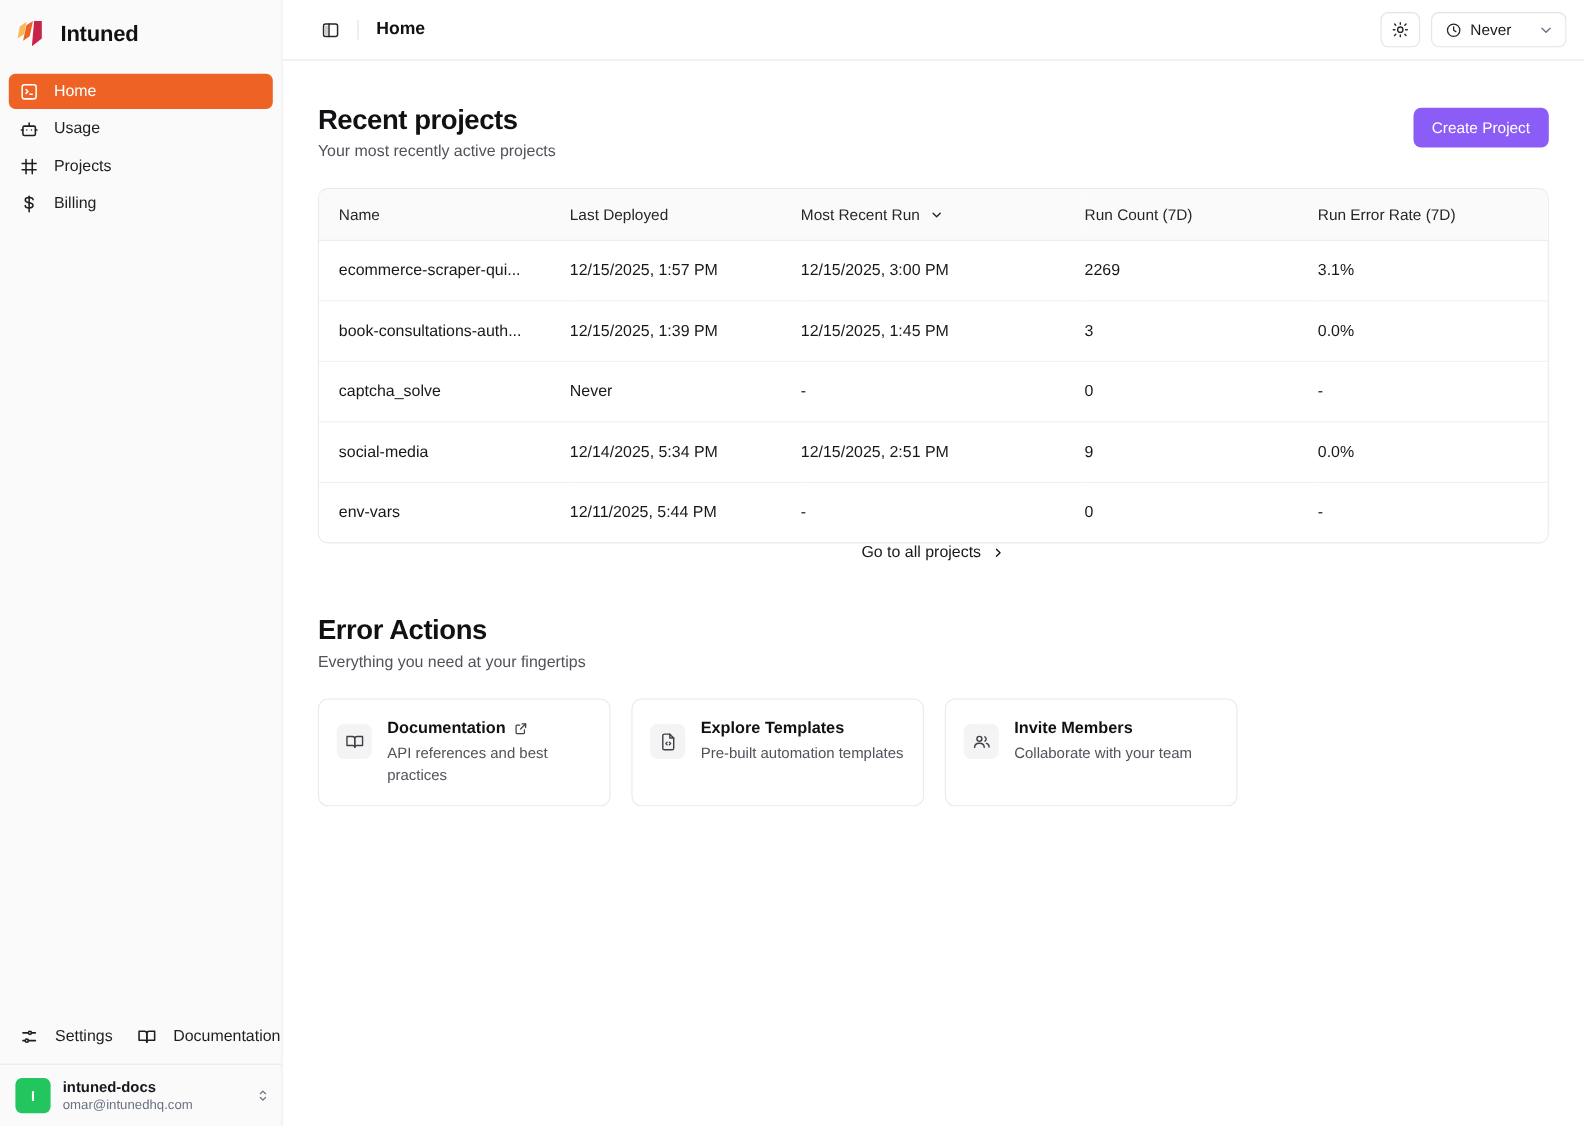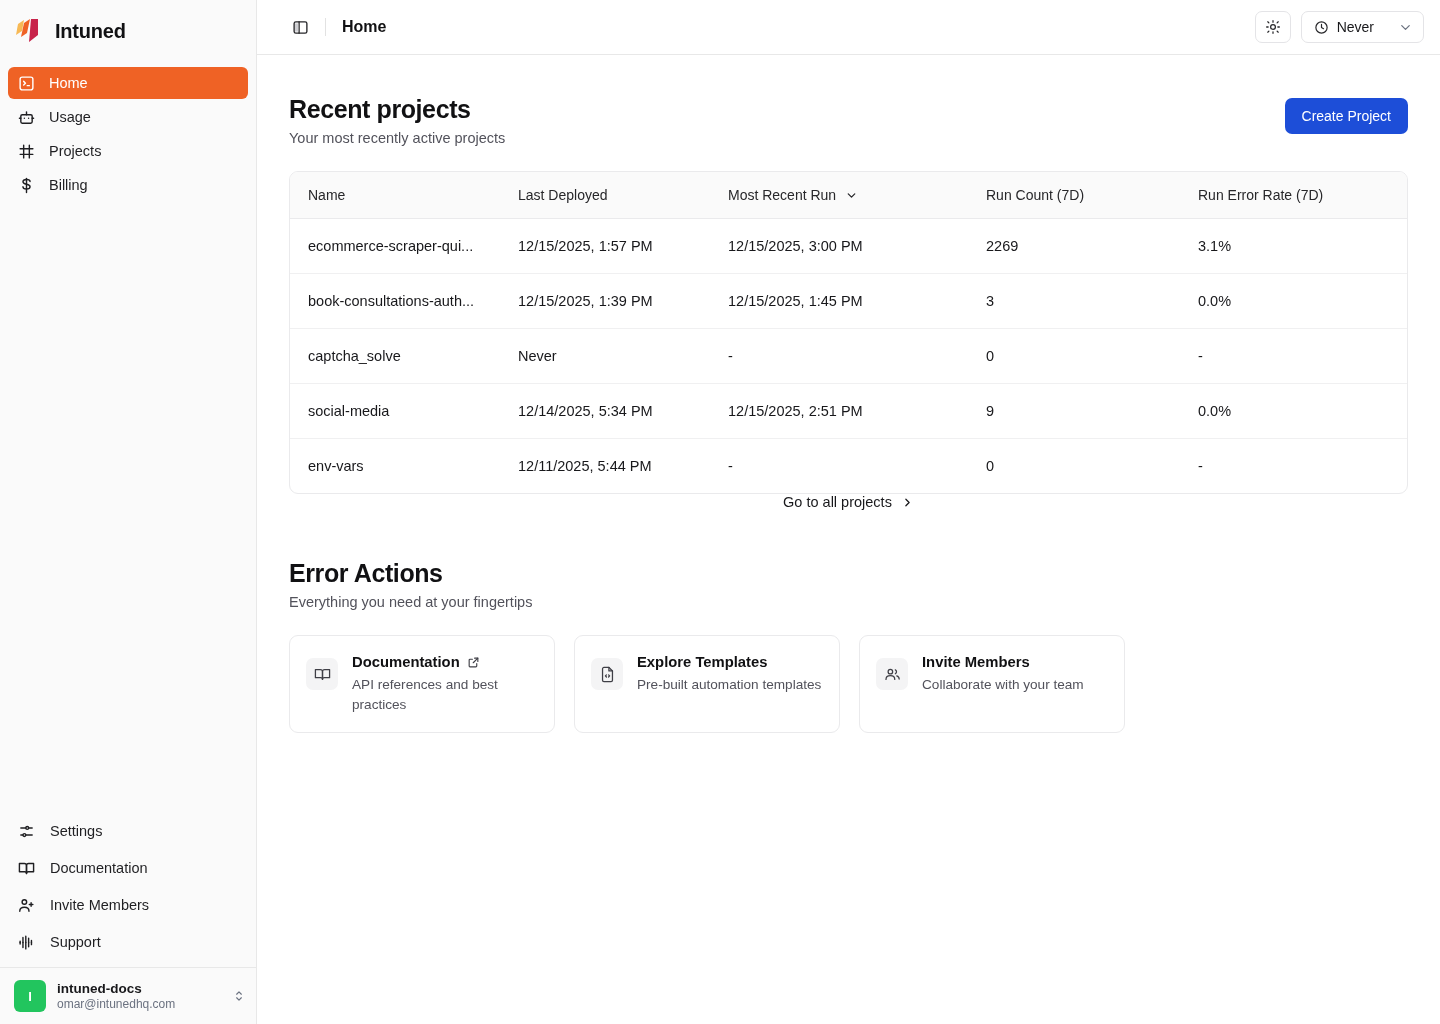--- a/index.html
+++ b/index.html
@@ -35,21 +35,21 @@
     font-size: 14.5px; color: #1f1f22;
     cursor: pointer; user-select: none;
   }
   .nav-item .ico { width: 17px; height: 17px; display: flex; align-items: center; justify-content: center; flex: 0 0 17px; }
   .nav-item .ico svg { width: 17px; height: 17px; display: block; }
   .nav-item.active, .nav-item.active:hover { background: #ef6225; color: #ffffff; }
   .nav-item.active svg { stroke: #ffffff; }
 
   .nav-spacer { flex: 1 1 auto; }
 
-  .nav-bottom { padding: 0 8px 8px 8px; display: flex; flex-direction: column; gap: 3px; }
+  .nav-bottom { padding: 0 8px 8px 8px; display: flex; flex-direction: row; gap: 3px; }
   .nav-bottom .nav-item { height: 34px; gap: 15px; }
 
   .account {
     border-top: 1px solid #e8e8e8;
     display: flex; align-items: center; gap: 11px;
     padding: 12px 10px 12px 14px;
     cursor: pointer;
   }
   .avatar {
     width: 32px; height: 32px; border-radius: 6px;
@@ -91,21 +91,21 @@
   .tz-btn svg { width: 15px; height: 15px; display: block; }
   .tz-chev { margin-left: 16px; }
 
   .content { flex: 1 1 auto; overflow: hidden; padding: 40px 32px 0 32px; position: relative; }
 
   .section-head { display: flex; align-items: flex-start; }
   .sec-title { font-size: 25px; font-weight: 700; letter-spacing: -0.4px; color: #111113; }
   .sec-sub { font-size: 14.5px; color: #52525b; margin-top: 6px; }
   .primary-btn {
     margin-left: auto; margin-top: 3px;
-    background: #1d4ed8; color: #ffffff;
+    background: #8b5cf6; color: #ffffff;
     border: none; border-radius: 7px;
     height: 36px; padding: 0 17px;
     font-size: 14px; font-weight: 500;
     font-family: "Liberation Sans", sans-serif;
     cursor: pointer;
   }
 
   
   .table-wrap { margin-top: 25px; border: 1px solid #eaeaec; border-radius: 9px; overflow: hidden; background: #ffffff; }
   table.projects { width: 100%; border-collapse: collapse; table-layout: fixed; }

